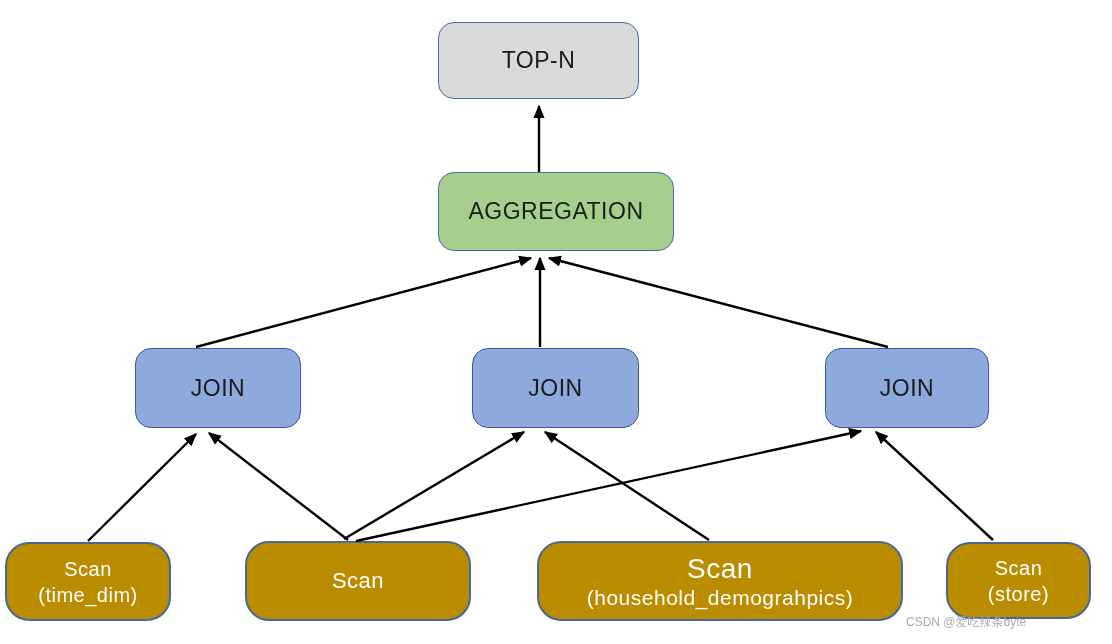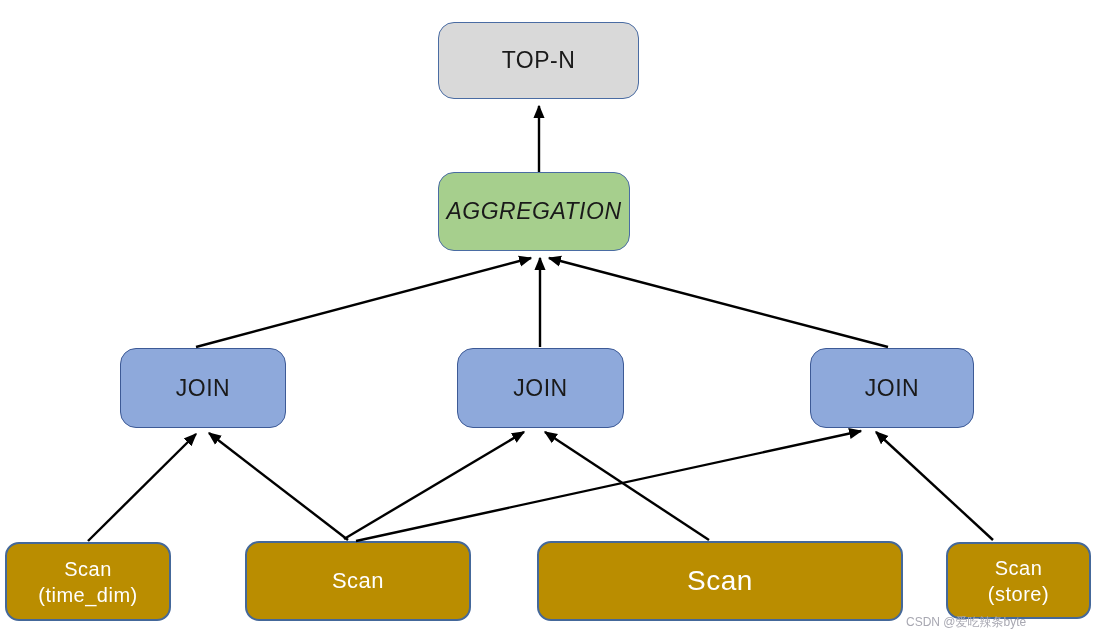--- a/index.html
+++ b/index.html
@@ -27,36 +27,36 @@
     color: var(--node-text, #1a1a1a);
     letter-spacing: 0.5px;
   }
   .node .label { font-size: 23px; }
   .topn {
     left: 438px; top: 22px; width: 201px; height: 77px;
     background: var(--topn-fill, #d9d9d9);
     border: 1.6px solid var(--border-blue, #4a6ca3);
   }
   .aggregation {
-    left: 438px; top: 172px; width: 192px; height: 79px;
+    left: 438px; top: 172px; width: 236px; height: 79px;
     background: var(--aggregation-fill, #a6cf8d);
     border: 1.6px solid var(--border-blue, #4a6ca3);
-    font-style: italic;
   }
   .join {
     background: var(--join-fill, #8ea9db);
     border: 1.6px solid var(--join-border, #3d5a96);
+    margin-left: 15px;
   }
   .join-left   { left: 120px; top: 348px; width: 166px; height: 80px; }
   .join-middle { left: 457px; top: 348px; width: 167px; height: 80px; }
   .join-right  { left: 810px; top: 348px; width: 164px; height: 80px; }
   .scan {
     background: var(--scan-fill, #ba8d00);
     border: 2px solid var(--scan-border, #44689a);
-    border-radius: 14px;
+    border-radius: 24px;
     color: var(--scan-text, #ffffff);
     line-height: 1.3;
   }
   .scan .t { font-size: 22px; }
   .scan .s { font-size: 21px; }
   .scan-time-dim    { left: 5px;   top: 542px; width: 166px; height: 79px; }
   .scan-time-dim .t, .scan-time-dim .s { font-size: 20px; }
   .scan-store-sales { left: 245px; top: 541px; width: 226px; height: 80px; }
   .scan-household   { left: 537px; top: 541px; width: 366px; height: 80px; line-height: 1.2; }
   .scan-household .t { font-size: 28px; }
@@ -110,20 +110,21 @@
     <div class="t">Scan</div>
     <div class="s">(time_dim)</div>
   </div>
 
   <div class="node scan scan-store-sales">
     <div class="t">Scan</div>
   </div>
 
   <div class="node scan scan-household">
     <div class="t">Scan</div>
+    <div class="s">(household_demograhpics)</div>
   </div>
 
   <div class="node scan scan-store">
     <div class="t">Scan</div>
     <div class="s">(store)</div>
   </div>
 
   <svg class="edges" viewBox="0 0 1112 644" xmlns="http://www.w3.org/2000/svg">
     <defs>
       <marker id="arw" viewBox="0 0 10 10" refX="9" refY="5" markerWidth="5.5" markerHeight="5.5" orient="auto" markerUnits="strokeWidth">

